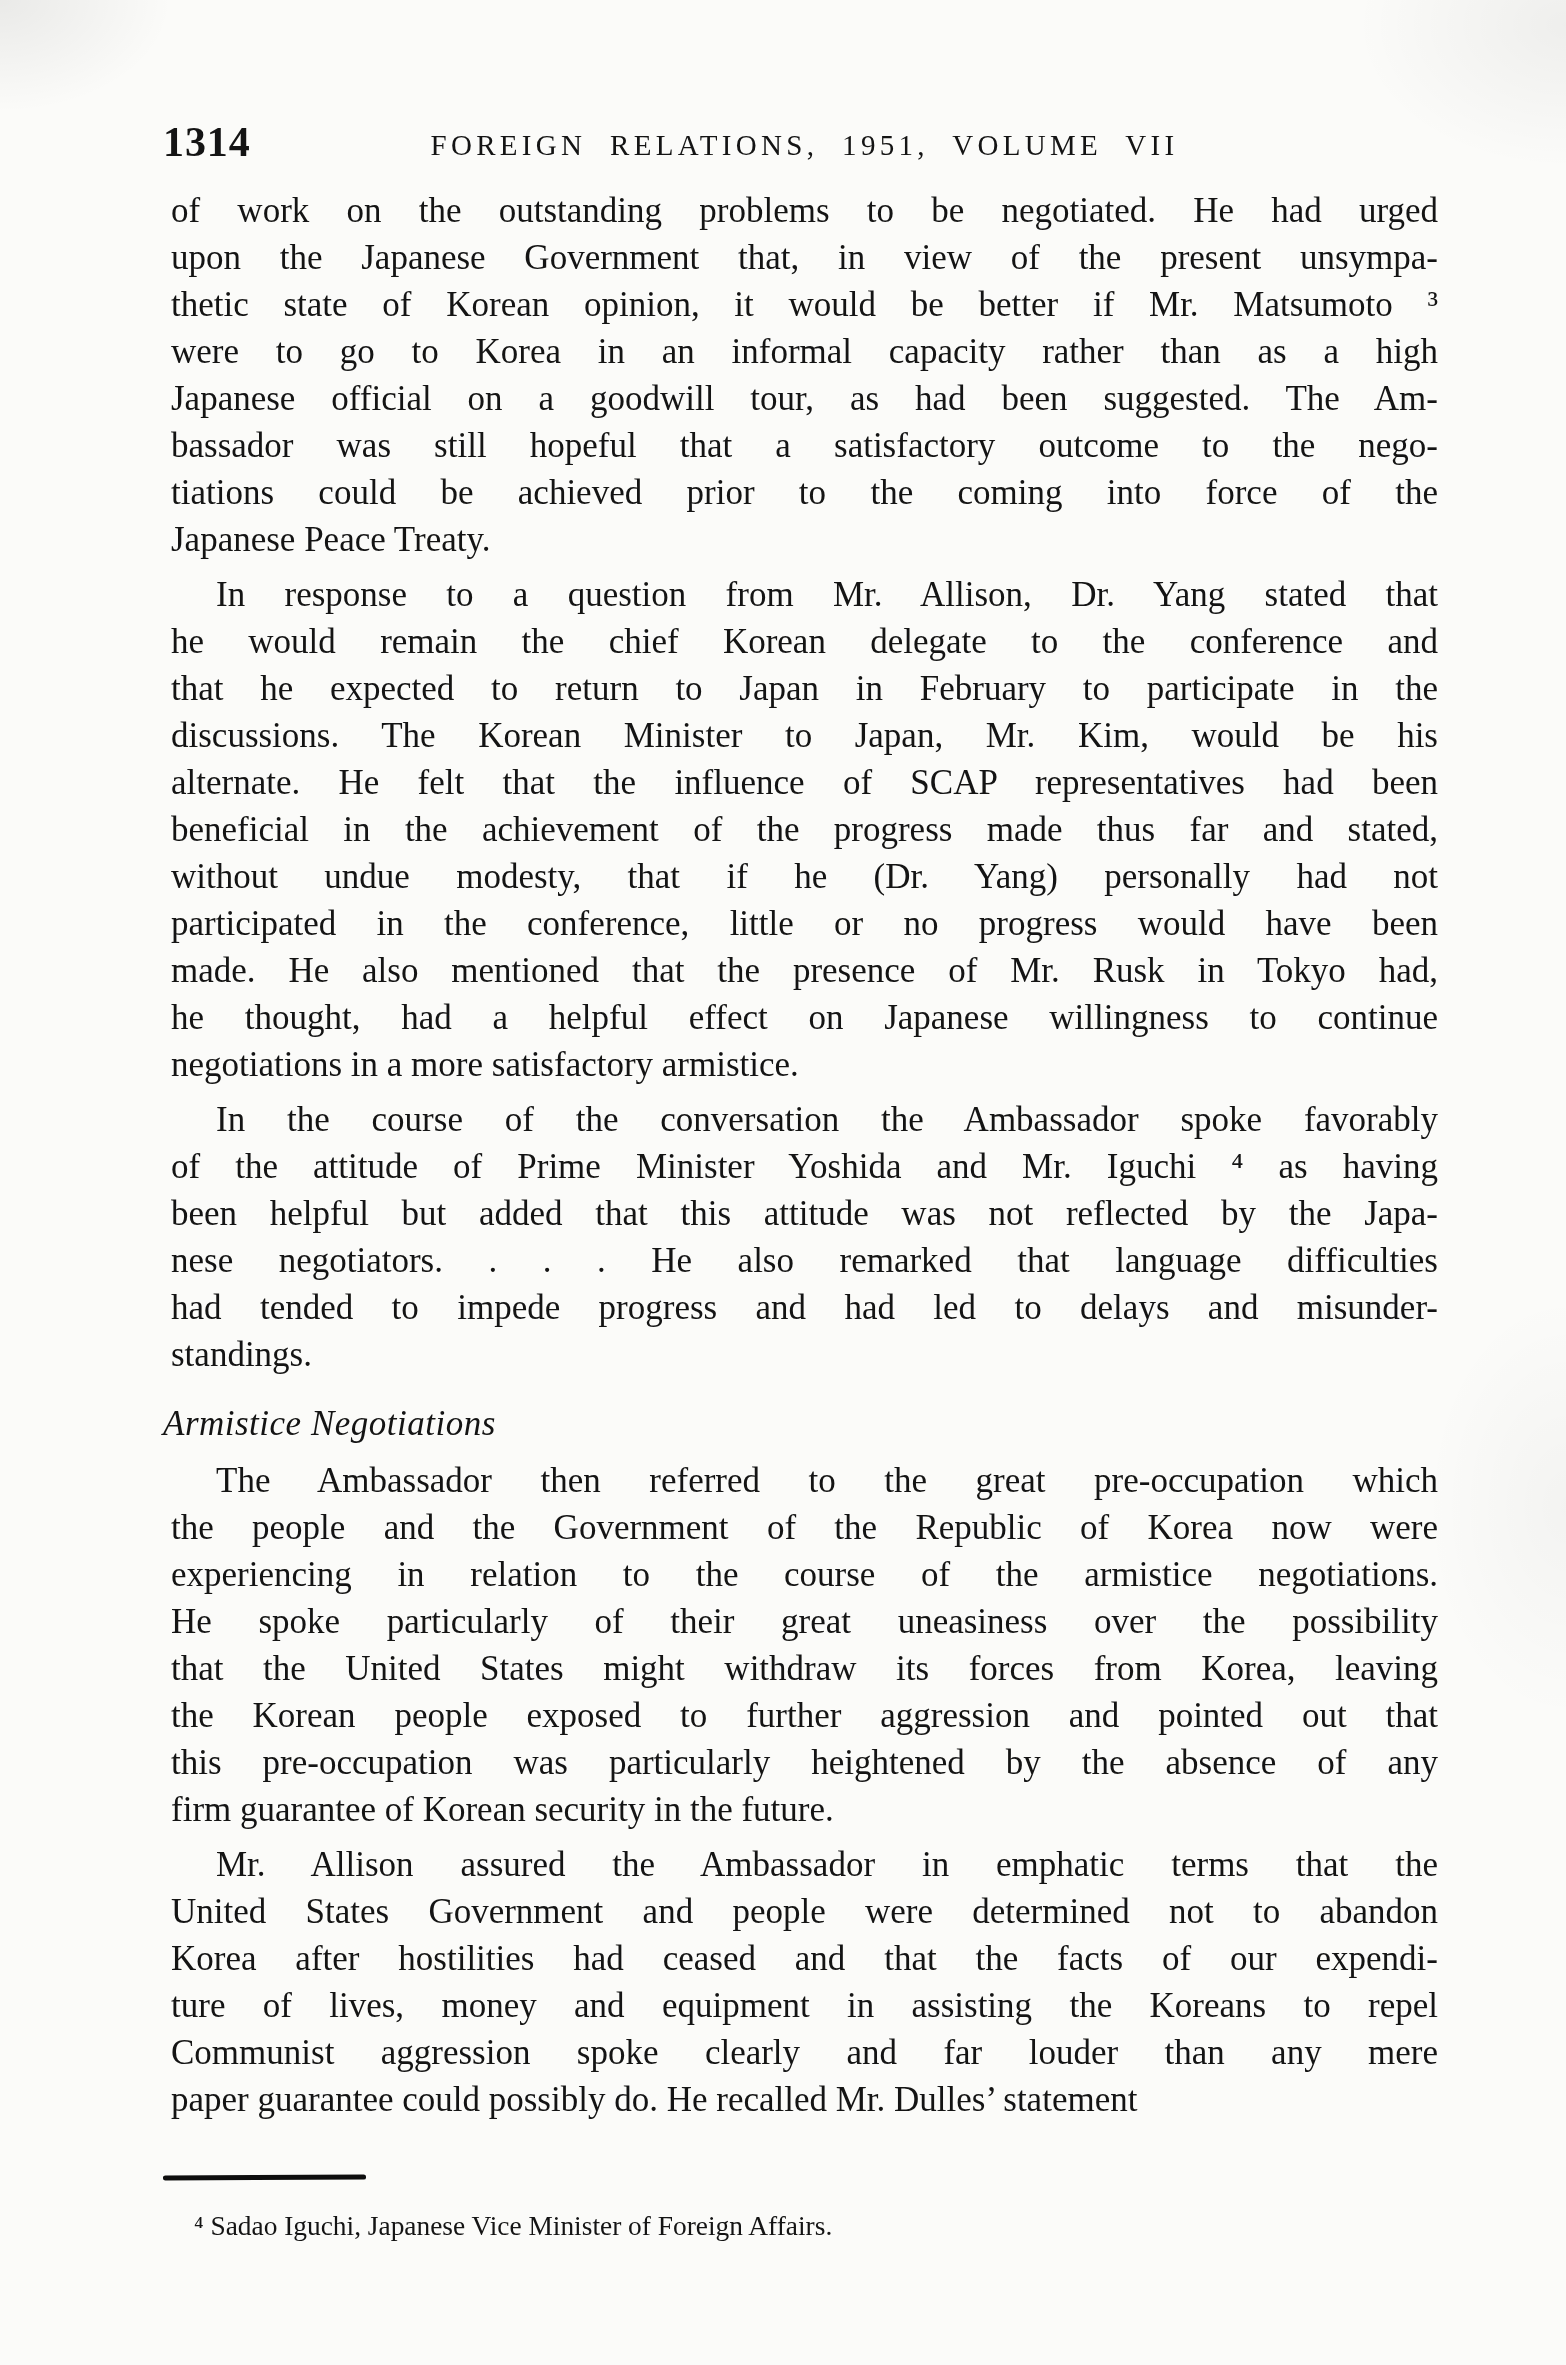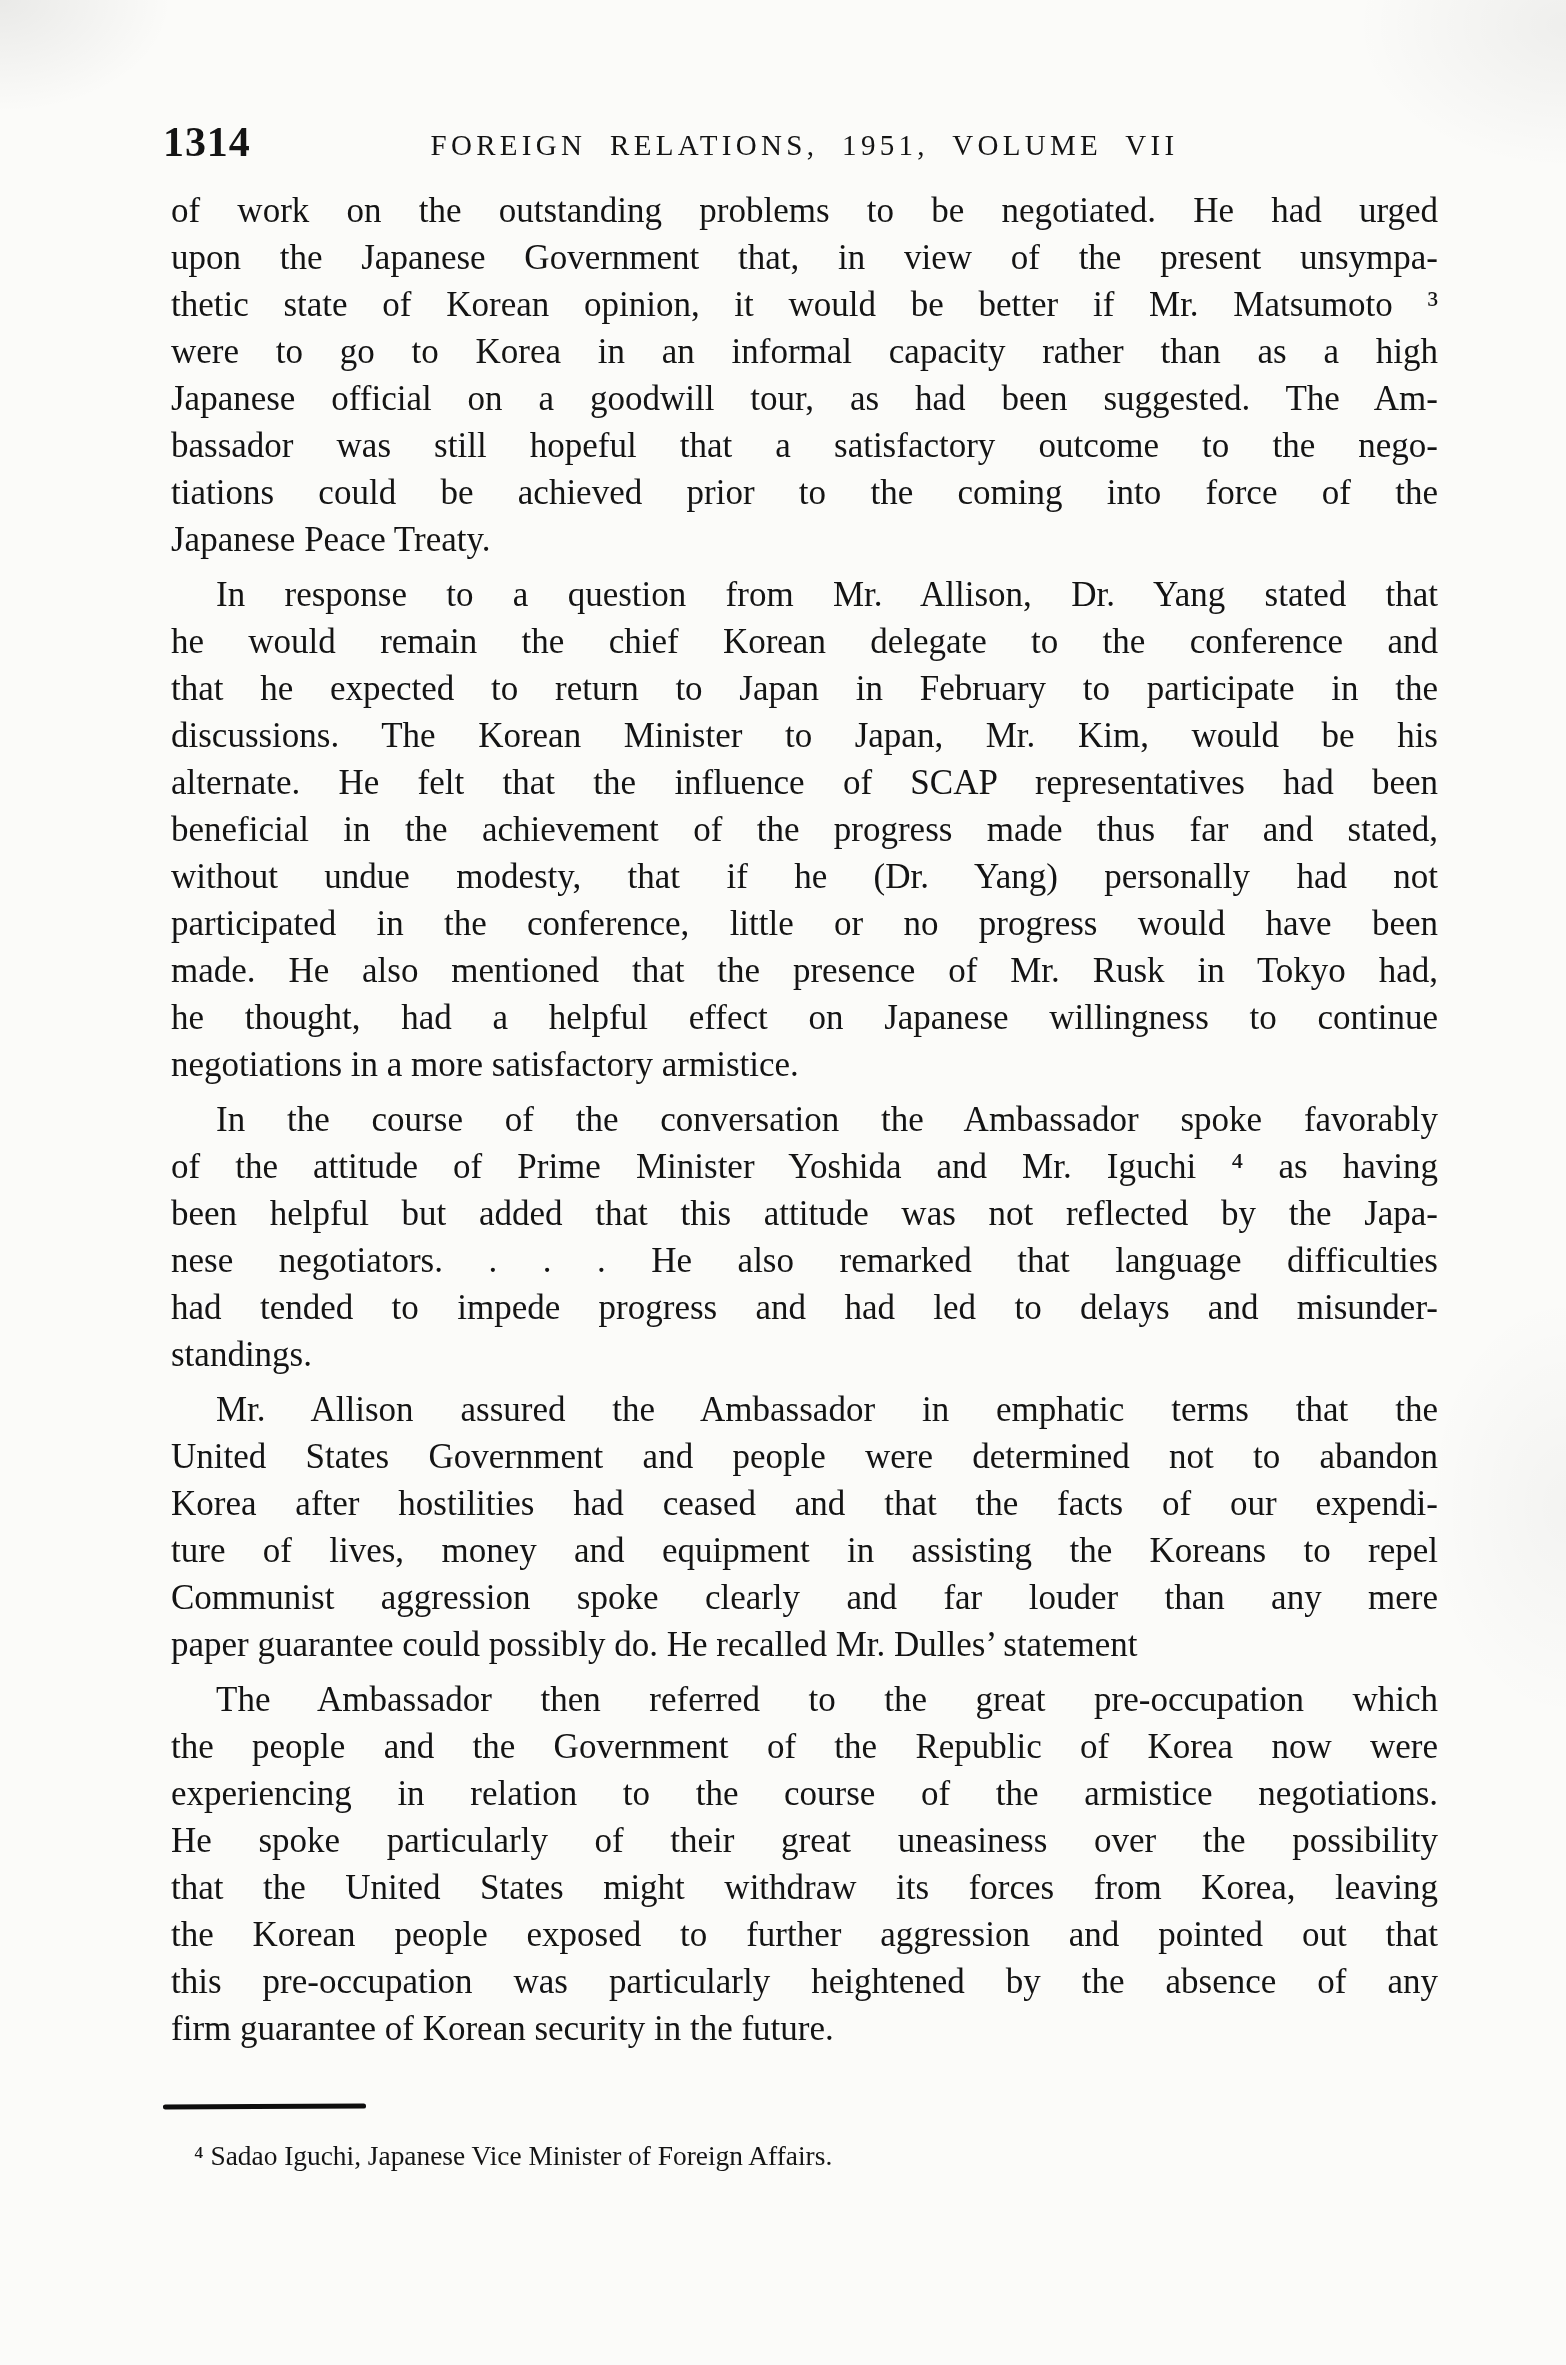--- a/index.html
+++ b/index.html
@@ -138,37 +138,38 @@
           <div class="line last">negotiations in a more satisfactory armistice.</div>
         </div>
         <div class="paragraph">
           <div class="line indent">In the course of the conversation the Ambassador spoke favorably</div>
           <div class="line">of the attitude of Prime Minister Yoshida and Mr. Iguchi ⁴ as having</div>
           <div class="line">been helpful but added that this attitude was not reflected by the Japa-</div>
           <div class="line">nese negotiators. . . . He also remarked that language difficulties</div>
           <div class="line">had tended to impede progress and had led to delays and misunder-</div>
           <div class="line last">standings.</div>
         </div>
-        <div class="paragraph">
-          <div class="line indent">Mr. Allison assured the Ambassador in emphatic terms that the</div>
-          <div class="line">United States Government and people were determined not to abandon</div>
-          <div class="line">Korea after hostilities had ceased and that the facts of our expendi-</div>
-          <div class="line">ture of lives, money and equipment in assisting the Koreans to repel</div>
-          <div class="line">Communist aggression spoke clearly and far louder than any mere</div>
-          <div class="line last">paper guarantee could possibly do. He recalled Mr. Dulles’ statement</div>
-        </div>
+        <div class="section-heading">Armistice Negotiations</div>
         <div class="paragraph">
           <div class="line indent">The Ambassador then referred to the great pre-occupation which</div>
           <div class="line">the people and the Government of the Republic of Korea now were</div>
           <div class="line">experiencing in relation to the course of the armistice negotiations.</div>
           <div class="line">He spoke particularly of their great uneasiness over the possibility</div>
           <div class="line">that the United States might withdraw its forces from Korea, leaving</div>
           <div class="line">the Korean people exposed to further aggression and pointed out that</div>
           <div class="line">this pre-occupation was particularly heightened by the absence of any</div>
           <div class="line last">firm guarantee of Korean security in the future.</div>
+        </div>
+        <div class="paragraph">
+          <div class="line indent">Mr. Allison assured the Ambassador in emphatic terms that the</div>
+          <div class="line">United States Government and people were determined not to abandon</div>
+          <div class="line">Korea after hostilities had ceased and that the facts of our expendi-</div>
+          <div class="line">ture of lives, money and equipment in assisting the Koreans to repel</div>
+          <div class="line">Communist aggression spoke clearly and far louder than any mere</div>
+          <div class="line last">paper guarantee could possibly do. He recalled Mr. Dulles’ statement</div>
         </div>
       </div>
 
     <section class="footnote-section">
       <div class="footnote-rule"></div>
       <div>
           <div class="footnote">
             <div class="fn-line last indent">⁴ Sadao Iguchi, Japanese Vice Minister of Foreign Affairs.</div>
           </div>
         </div>

